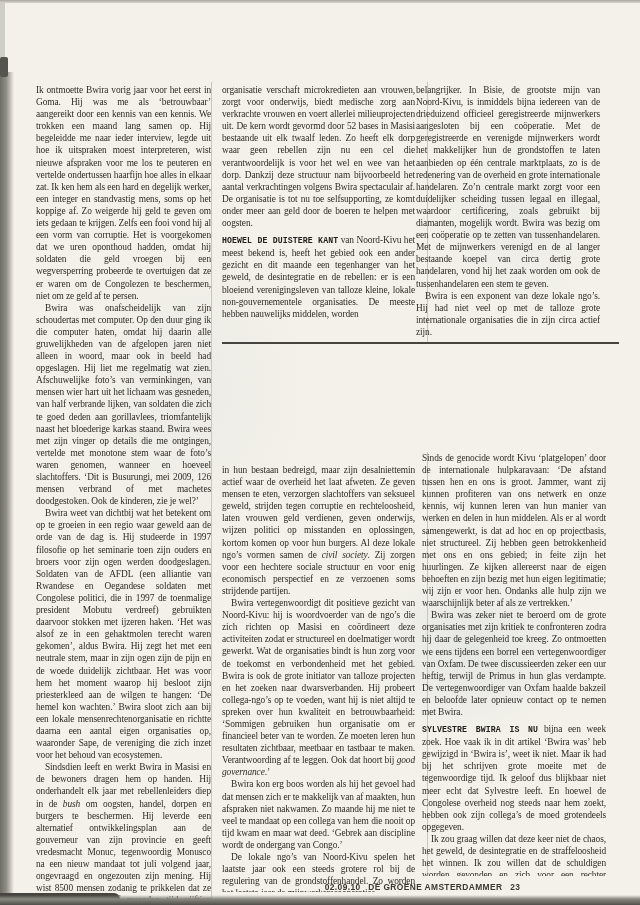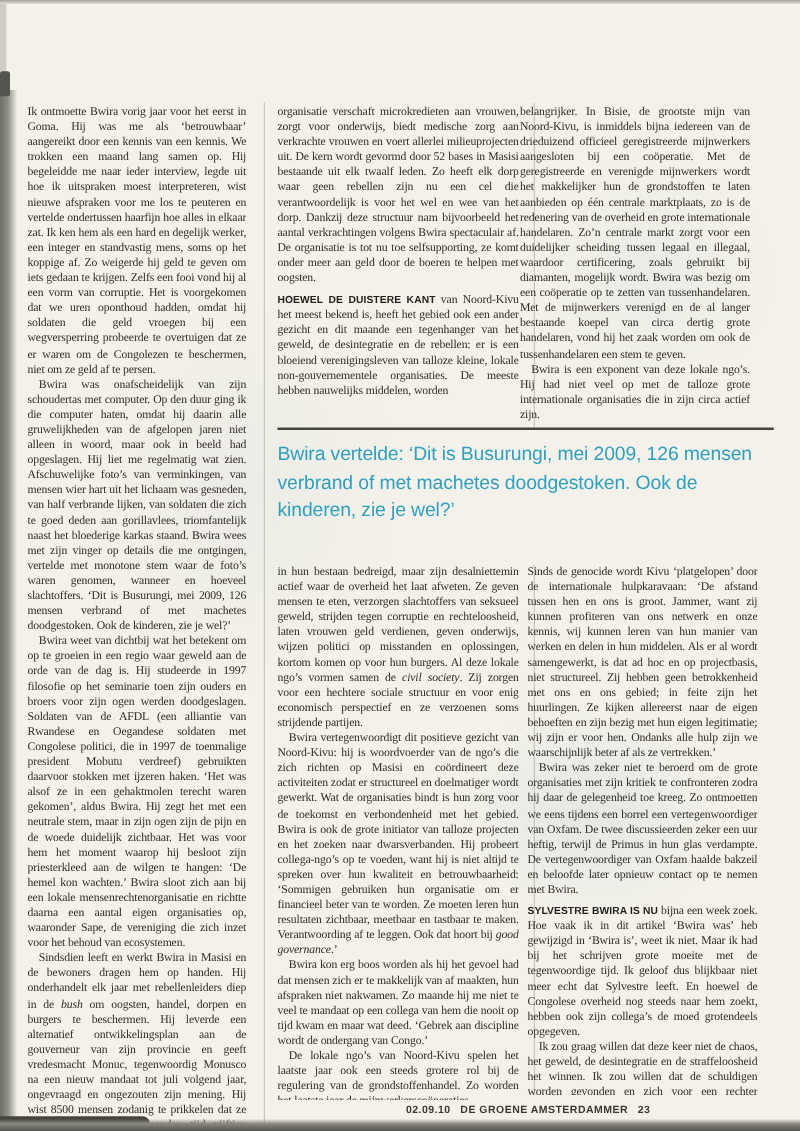--- a/index.html
+++ b/index.html
@@ -26,25 +26,25 @@
     background:radial-gradient(ellipse at center,rgba(150,160,170,0.07),rgba(150,160,170,0) 70%);}
   .blob3{left:420px;top:120px;width:200px;height:200px;
     background:radial-gradient(ellipse at center,rgba(150,175,185,0.08),rgba(150,175,185,0) 70%);}
   
   .col{position:absolute;overflow:hidden;
     font-size:9.4px;line-height:12.1px;color:#2f2c27;
     text-align:justify;letter-spacing:-0.1px;}
   .col p{margin:0;text-indent:9px;}
   .col p.cont{text-indent:0;}
   .col p.lead-par{text-indent:0;margin-top:5px;}
-  .lead{font-family:Liberation Sans, sans-serif;font-weight:bold;
+  .lead{font-family:Liberation Mono, monospace;font-weight:bold;
     font-size:8.2px;letter-spacing:0.1px;color:#23211d;}
-  .col1{left:22px;top:84px;width:175px;height:820px;}
+  .col1{left:36px;top:84px;width:175px;height:820px;}
   .col2t{left:222px;top:84px;width:193px;height:252px;}
-  .col2b{left:222px;top:452px;width:193px;height:428px;}
+  .col2b{left:222px;top:464px;width:193px;height:428px;}
   .col3t{left:416px;top:84px;width:184px;height:254px;}
   .col3b{left:422px;top:452px;width:184px;height:424px;}
   .vrule{position:absolute;width:1px;background:#c8c7bf;}
   .vrule1{left:211px;top:82px;height:820px;}
   .vrule2a{left:427px;top:82px;height:260px;}
   .vrule2b{left:427px;top:452px;height:424px;}
   
   .pullquote{position:absolute;left:222px;top:342px;width:397px;}
   .pq-rule{height:2px;background:#45443f;margin-bottom:9px;}
   .pq-text{font-family:"Liberation Sans","DejaVu Sans",sans-serif;
@@ -80,21 +80,20 @@
   <p><span>Sindsdien leeft en werkt Bwira in Masisi en de bewoners dragen hem op handen. Hij onderhandelt elk jaar met rebellenleiders diep in de </span><i>bush</i><span> om oogsten, handel, dorpen en burgers te beschermen. Hij leverde een alternatief ontwikkelingsplan aan de gouverneur van zijn provincie en geeft vredesmacht Monuc, tegenwoordig Monusco na een nieuw mandaat tot juli volgend jaar, ongevraagd en ongezouten zijn mening. Hij wist 8500 mensen zodanig te prikkelen dat ze bereid waren in vijf maanden tijd vijftien kilometer weg aan te leggen. Met de hand. Zijn</span></p>
 </div>
 
 <div class="col col2t">
   <p class="cont">organisatie verschaft microkredieten aan vrouwen, zorgt voor onderwijs, biedt medische zorg aan verkrachte vrouwen en voert allerlei milieuprojecten uit. De kern wordt gevormd door 52 bases in Masisi bestaande uit elk twaalf leden. Zo heeft elk dorp waar geen rebellen zijn nu een cel die verantwoordelijk is voor het wel en wee van het dorp. Dankzij deze structuur nam bijvoorbeeld het aantal verkrachtingen volgens Bwira spectaculair af. De organisatie is tot nu toe selfsupporting, ze komt onder meer aan geld door de boeren te helpen met oogsten.</p>
   <p class="lead-par"><span class="lead">HOEWEL DE DUISTERE KANT</span><span> van Noord-Kivu het meest bekend is, heeft het gebied ook een ander gezicht en dit maande een tegenhanger van het geweld, de desintegratie en de rebellen: er is een bloeiend verenigingsleven van talloze kleine, lokale non-gouvernementele organisaties. De meeste hebben nauwelijks middelen, worden</span></p>
 </div>
 
 <div class="pullquote">
   <div class="pq-rule"></div>
-  <div class="pq-text" style="color: rgb(47, 160, 189);">Bwira vertelde: ‘Dit is Busurungi, mei 2009, 126 mensen verbrand of met machetes doodgestoken. Ook de kinderen, zie je wel?’</div>
 </div>
 
 <div class="col col2b">
   <p class="cont"><span>in hun bestaan bedreigd, maar zijn desalniettemin actief waar de overheid het laat afweten. Ze geven mensen te eten, verzorgen slachtoffers van seksueel geweld, strijden tegen corruptie en rechteloosheid, laten vrouwen geld verdienen, geven onderwijs, wijzen politici op misstanden en oplossingen, kortom komen op voor hun burgers. Al deze lokale ngo’s vormen samen de </span><i>civil society</i><span>. Zij zorgen voor een hechtere sociale structuur en voor enig economisch perspectief en ze verzoenen soms strijdende partijen.</span></p>
   <p><span>Bwira vertegenwoordigt dit positieve gezicht van Noord-Kivu: hij is woordvoerder van de ngo’s die zich richten op Masisi en coördineert deze activiteiten zodat er structureel en doelmatiger wordt gewerkt. Wat de organisaties bindt is hun zorg voor de toekomst en verbondenheid met het gebied. Bwira is ook de grote initiator van talloze projecten en het zoeken naar dwarsverbanden. Hij probeert collega-ngo’s op te voeden, want hij is niet altijd te spreken over hun kwaliteit en betrouwbaarheid: ‘Sommigen gebruiken hun organisatie om er financieel beter van te worden. Ze moeten leren hun resultaten zichtbaar, meetbaar en tastbaar te maken. Verantwoording af te leggen. Ook dat hoort bij </span><i>good governance</i><span>.’</span></p>
   <p>Bwira kon erg boos worden als hij het gevoel had dat mensen zich er te makkelijk van af maakten, hun afspraken niet nakwamen. Zo maande hij me niet te veel te mandaat op een collega van hem die nooit op tijd kwam en maar wat deed. ‘Gebrek aan discipline wordt de ondergang van Congo.’</p>
   <p>De lokale ngo’s van Noord-Kivu spelen het laatste jaar ook een steeds grotere rol bij de regulering van de grondstoffenhandel. Zo worden het laatste jaar de mijnwerkerscoöperaties</p>
 </div>
 
 <div class="col col3t">

